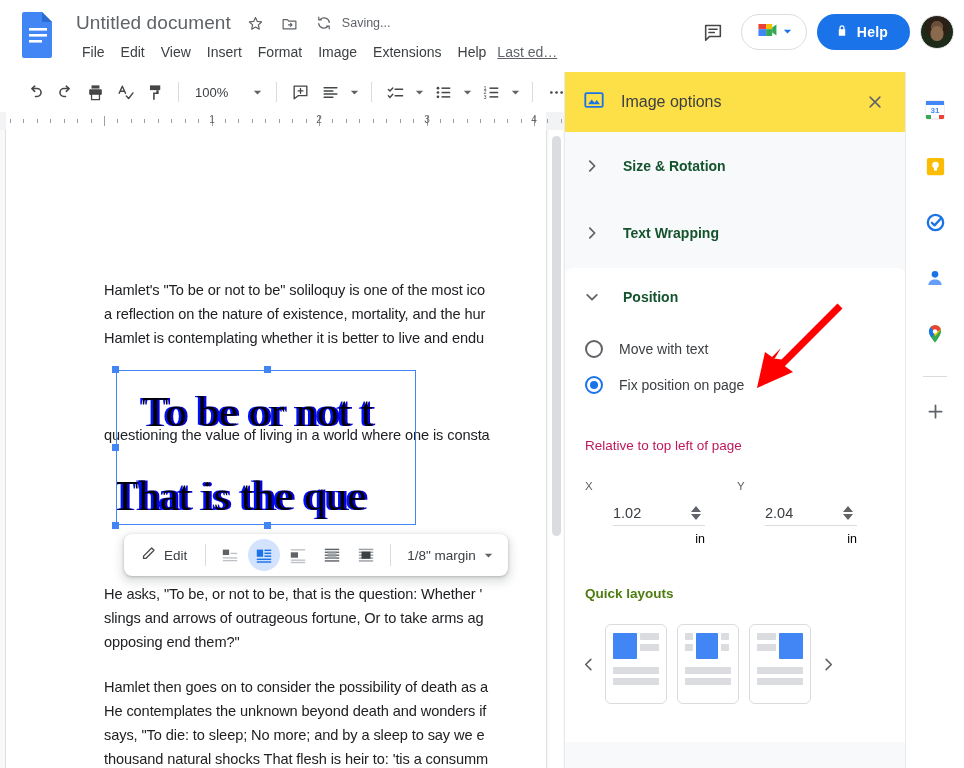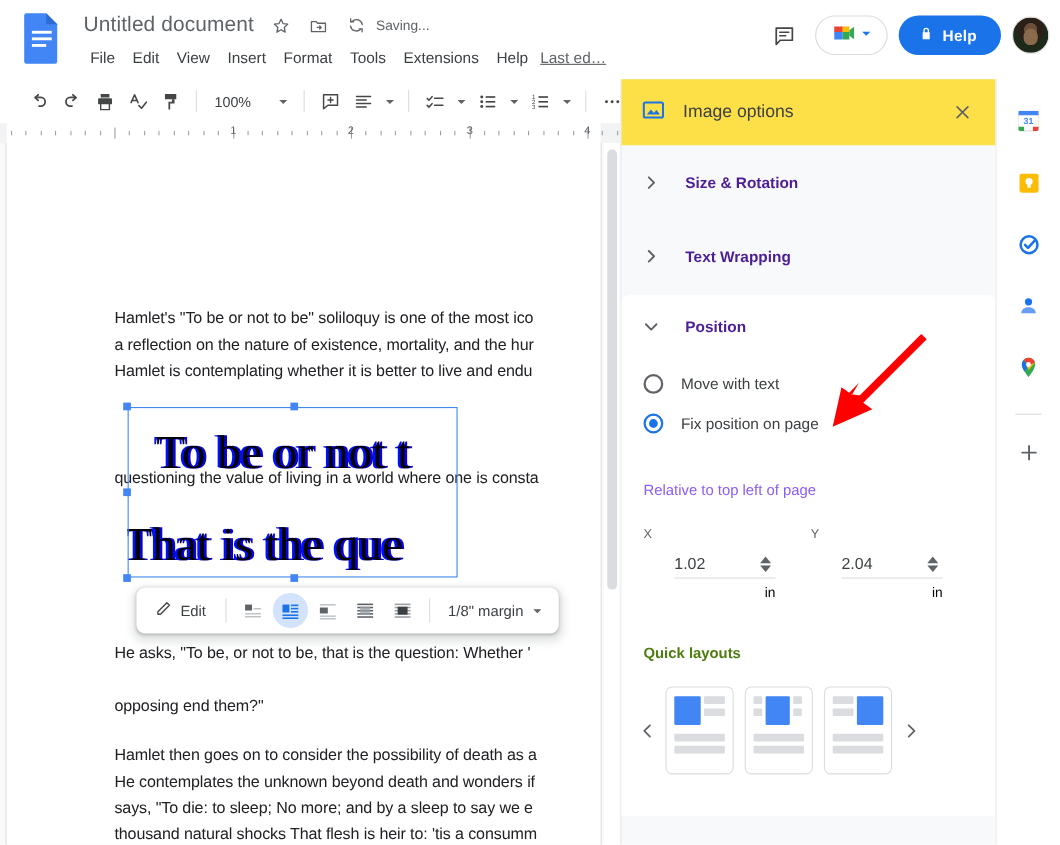--- a/index.html
+++ b/index.html
@@ -130,38 +130,38 @@
   .panel-header {
     position: absolute; left: 0; top: 0; width: 341px; height: 60px;
     background: #fde047; display: flex; align-items: center; padding: 0 14px 0 18px;
   }
   .panel-title { font-size: 16px; color: #3c4043; margin-left: 16px; }
   .panel-close { margin-left: auto; width: 34px; height: 34px; border-radius: 50%; display: flex; align-items: center; justify-content: center; cursor: pointer; }
 
   .sect-row {
     display: flex; align-items: center; height: 67px; padding-left: 18px; cursor: pointer;
   }
-  .sect-label { font-size: 14px; color: #4c1d95; font-weight: bold; margin-left: 22px; }
+  .sect-label { font-size: 14px; color: #14532d; font-weight: bold; margin-left: 22px; }
   .chev { width: 18px; height: 18px; display: flex; align-items: center; justify-content: center; color: #5f6368; }
 
   .pos-card {
     position: absolute; left: 0; top: 196px; width: 341px; height: 474px;
     background: #fff; border-radius: 8px 8px 0 0; box-shadow: 0 0 0 0 transparent;
   }
   .radio-row { display: flex; align-items: center; height: 30px; padding-left: 20px; cursor: pointer; }
   .radio {
     width: 18px; height: 18px; border-radius: 50%; border: 2px solid #5f6368; flex: none; position: relative;
   }
   .radio.checked { border-color: #1a73e8; }
   .radio.checked::after {
     content: ""; position: absolute; left: 3px; top: 3px; width: 8px; height: 8px; border-radius: 50%; background: #1a73e8;
   }
   .radio-label { font-size: 14px; color: #3c4043; margin-left: 16px; }
 
-  .rel-label { position: absolute; left: 20px; top: 170px; font-size: 13.5px; color: #8b5cf6; }
+  .rel-label { position: absolute; left: 20px; top: 170px; font-size: 13.5px; color: #be185d; }
 
   .num-group { position: absolute; top: 212px; width: 120px; }
   .num-lab { font-size: 11.5px; color: #5f6368; }
   .num-field {
     margin-top: 8px; display: flex; align-items: flex-end; gap: 6px; flex-direction: column;
   }
   .num-input-wrap { width: 92px; border-bottom: 1px solid #dadce0; display: flex; align-items: center; height: 26px; }
   .num-input {
     border: none; outline: none; background: transparent; width: 60px; font-size: 14.5px; color: #3c4043;
     font-family: "Liberation Sans", sans-serif; padding: 0;
@@ -236,21 +236,21 @@
       </div>
       <div class="saving-txt">Saving...</div>
     </div>
 
     <div class="menubar">
       <div class="menu-item">File</div>
       <div class="menu-item">Edit</div>
       <div class="menu-item">View</div>
       <div class="menu-item">Insert</div>
       <div class="menu-item">Format</div>
-      <div class="menu-item">Tools</div>
+      <div class="menu-item">Image</div>
       <div class="menu-item">Extensions</div>
       <div class="menu-item">Help</div>
       <div class="lastedit">Last ed…</div>
     </div>
 
     <div class="topright">
       <div class="icon-btn">
         <svg width="22" height="22" viewBox="0 0 24 24" fill="none" stroke="#444746" stroke-width="1.7" stroke-linejoin="round">
           <path d="M4 5h16v12H8l-4 4z"></path>
           <path d="M7.5 9h9M7.5 12.5h6" stroke-linecap="round" stroke-width="1.5"></path>
@@ -476,20 +476,21 @@
 
   <div class="canvas">
     <div class="page">
 
       <div class="ptext" style="top:148px;">Hamlet's "To be or not to be" soliloquy is one of the most ico</div>
       <div class="ptext" style="top:172px;">a reflection on the nature of existence, mortality, and the hur</div>
       <div class="ptext" style="top:196px;">Hamlet is contemplating whether it is better to live and endu</div>
 
       <div class="ptext" style="top:293px;">questioning the value of living in a world where one is consta</div>
       <div class="ptext" style="top:452px;">He asks, "To be, or not to be, that is the question: Whether '</div>
+      <div class="ptext" style="top:476px;">slings and arrows of outrageous fortune, Or to take arms ag</div>
       <div class="ptext" style="top:500px;">opposing end them?"</div>
 
       <div class="ptext" style="top:545px;">Hamlet then goes on to consider the possibility of death as a</div>
       <div class="ptext" style="top:569px;">He contemplates the unknown beyond death and wonders if</div>
       <div class="ptext" style="top:593px;">says, "To die: to sleep; No more; and by a sleep to say we e</div>
       <div class="ptext" style="top:617px;">thousand natural shocks That flesh is heir to: 'tis a consumm</div>
 
       <div class="img-obj">
         <div class="img-inner">
           <div class="img-line" style="margin-left:26px;">To be or not t</div>

